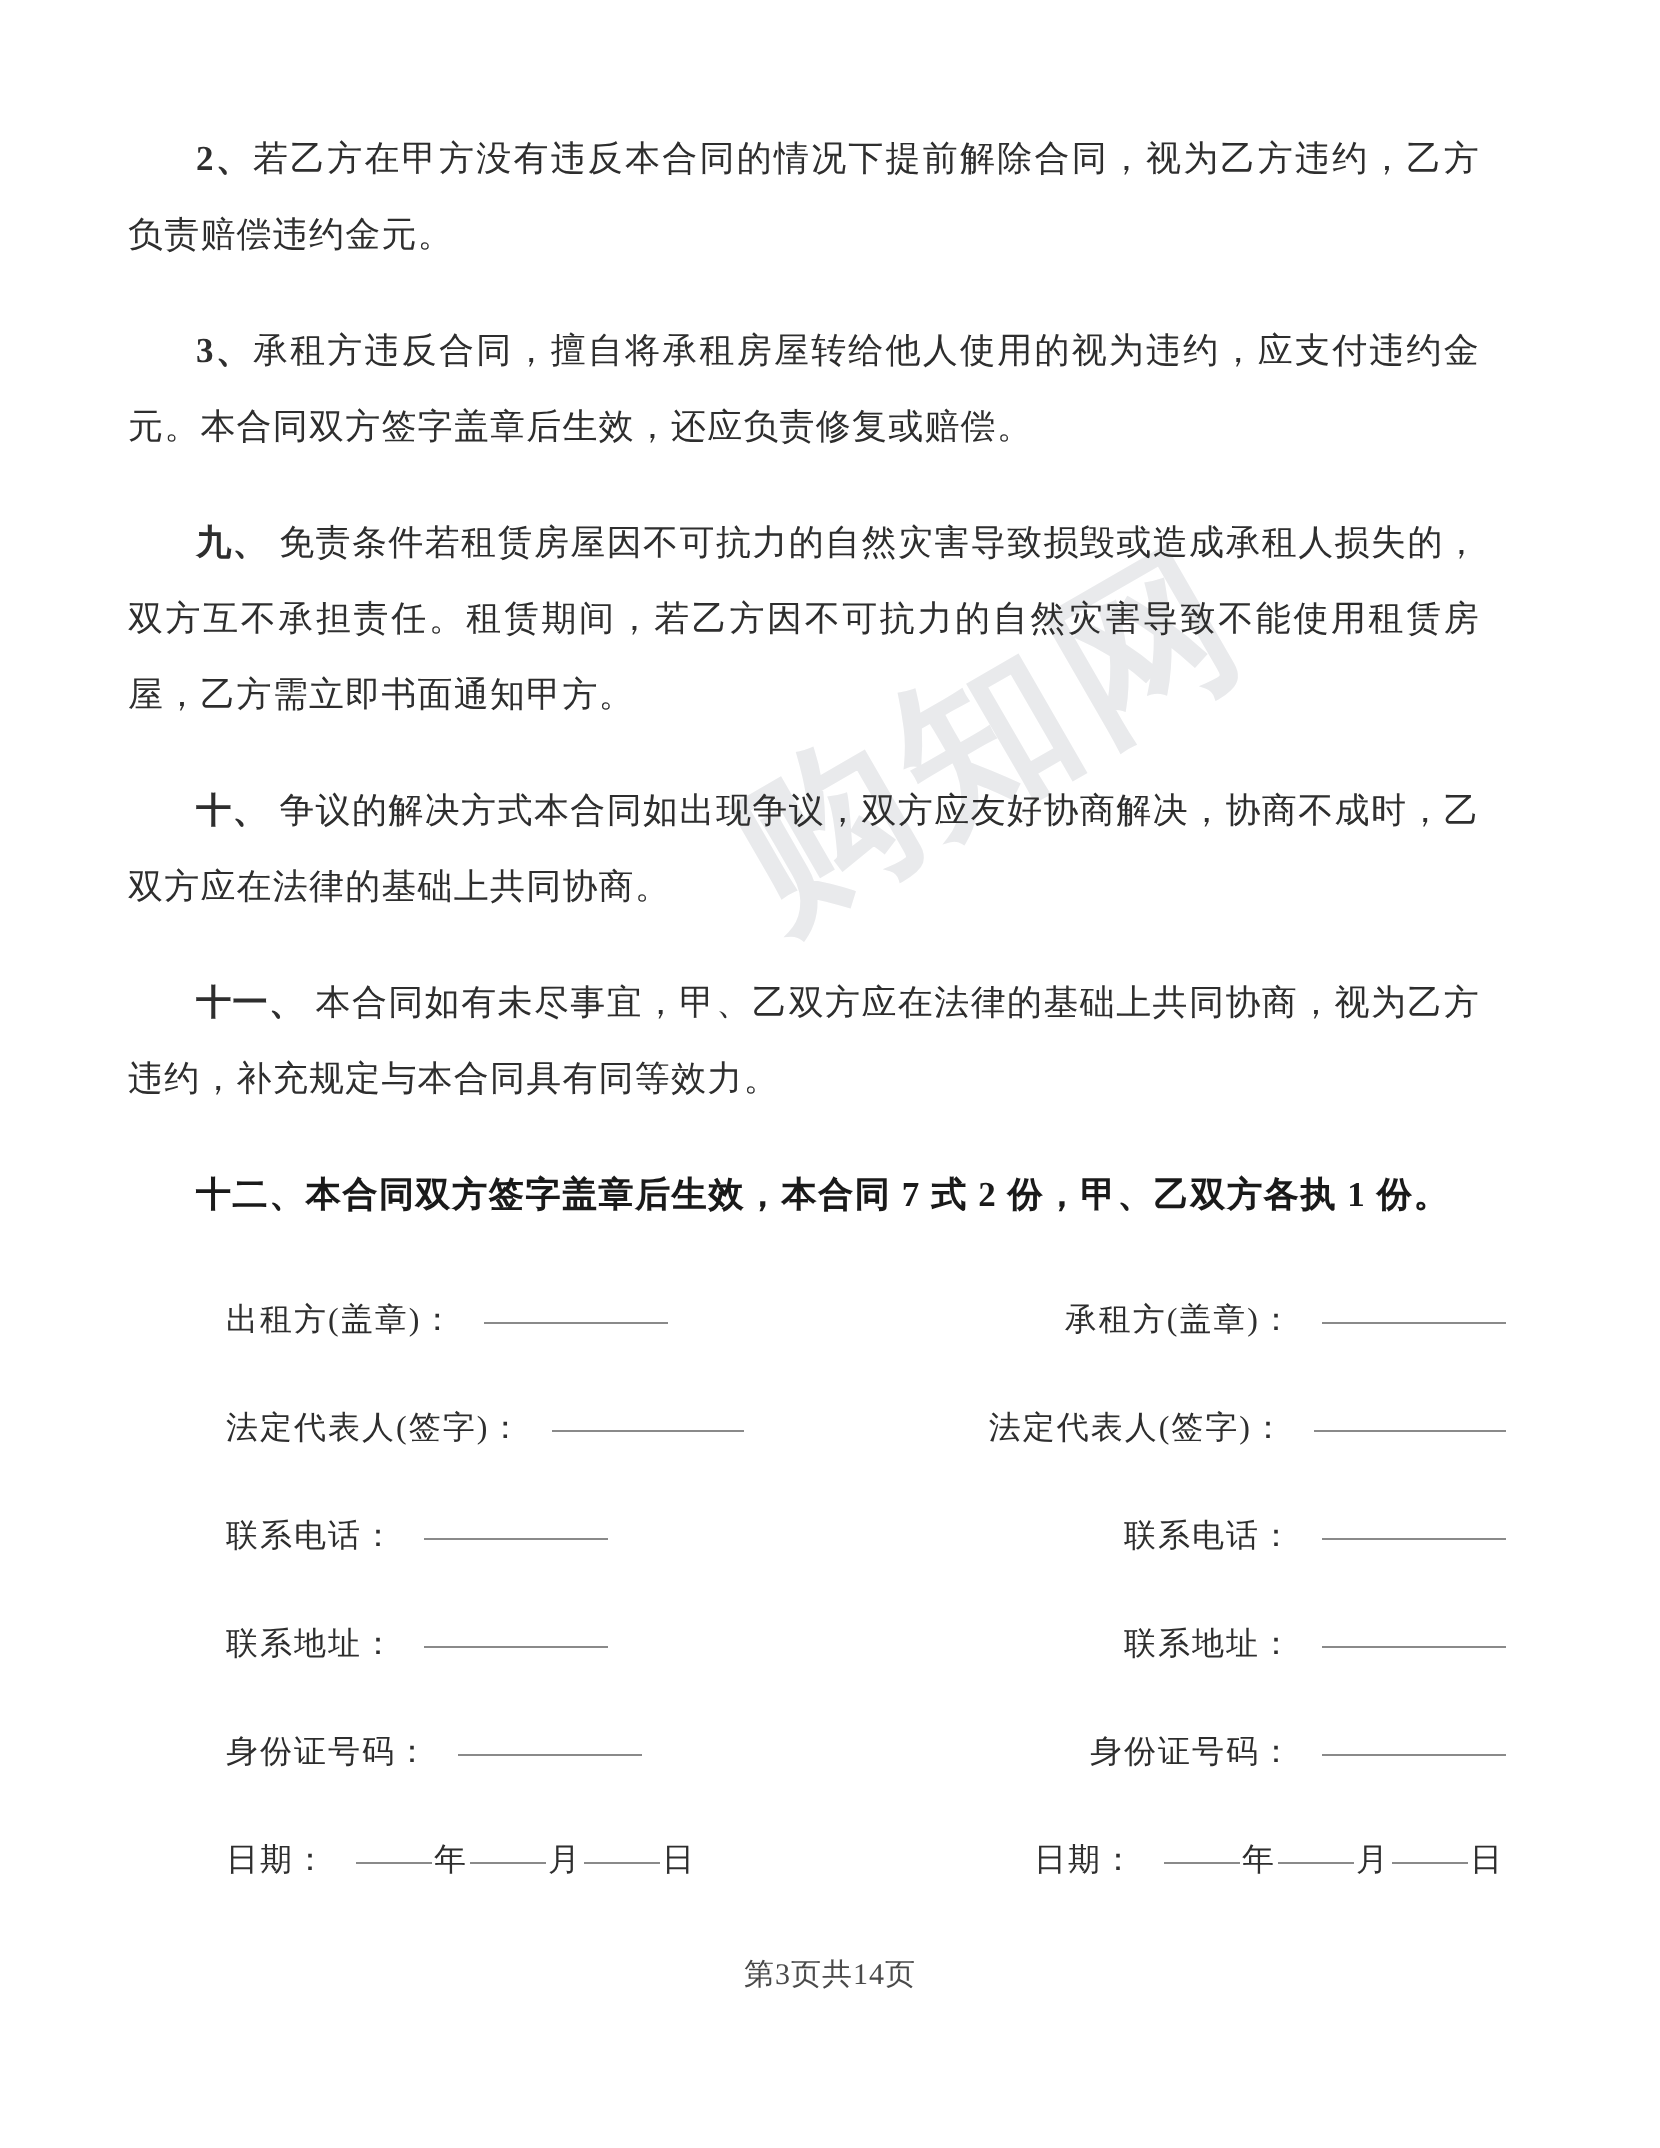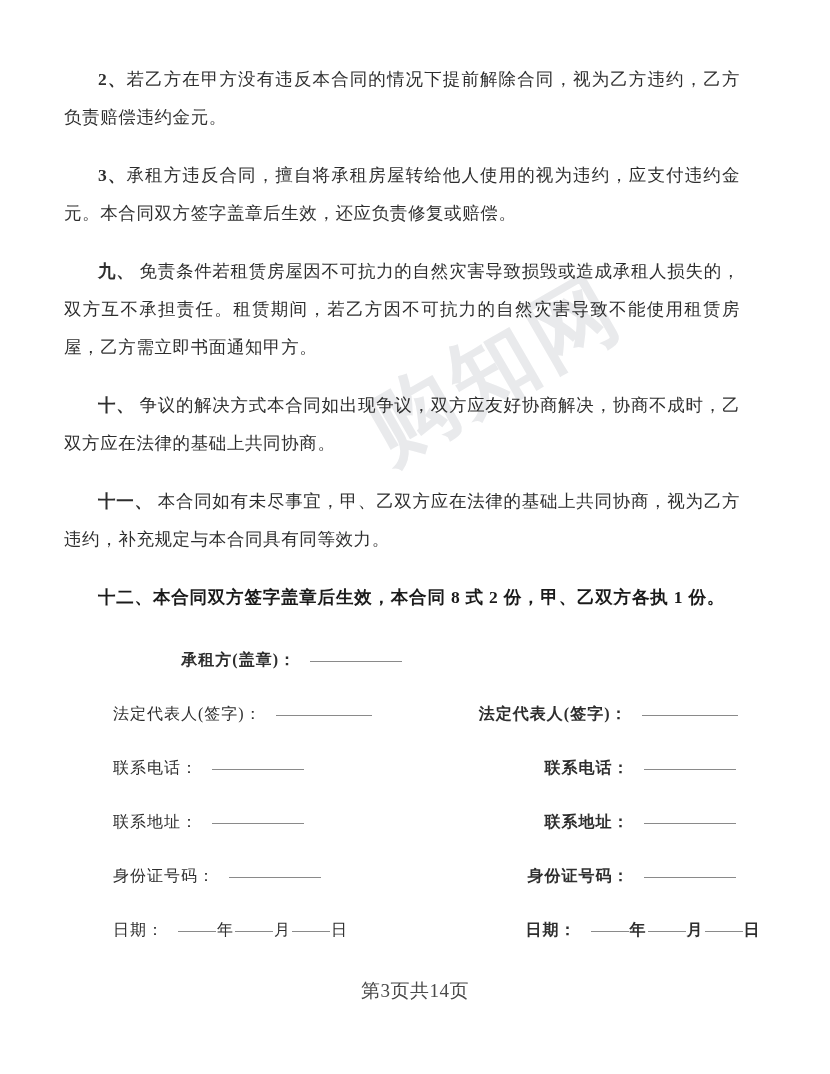--- a/index.html
+++ b/index.html
@@ -90,21 +90,21 @@
   .sign-col {
     width: 50%;
     display: flex;
     align-items: baseline;
     font-size: 16px;
     letter-spacing: 1px;
     color: #2e2e2e;
     white-space: nowrap;
   }
   .sign-col.left  { padding-left: 36px; justify-content: flex-start; }
-  .sign-col.right { padding-left: 18px; justify-content: center; font-weight: bold; }
+  .sign-col.right { padding-left: 18px; justify-content: flex-end; }
   .sign-col.right .lbl-wrap {
     display: inline-block;
     width: 170px;
     text-align: right;
   }
   .sign-col.left .lbl-wrap {
     display: inline-block;
     text-align: left;
   }
   .blank-line {
@@ -134,21 +134,21 @@
   .dl.first { margin-left: 14px; }
   .dunit { padding: 0 1px; }
 
   
   #footer {
     position: absolute;
     left: 0;
     top: 978px;
     width: 830px;
     text-align: center;
-    font-size: 19px;
+    font-size: 15px;
     color: #4a4a4a;
     letter-spacing: 0.5px;
     z-index: 2;
   }
 </style>
 </head>
 <body>
 
 <div id="page">
 
@@ -161,27 +161,31 @@
     <p class="para"><span class="indent"></span><span class="num-bold">2、</span><span>若乙方在甲方没有违反本合同的情况下提前解除合同，视为乙方违约，乙方负责赔偿违约金元。</span></p>
 
     <p class="para"><span class="indent"></span><span class="num-bold">3、</span><span>承租方违反合同，擅自将承租房屋转给他人使用的视为违约，应支付违约金元。本合同双方签字盖章后生效，还应负责修复或赔偿。</span></p>
 
     <p class="para"><span class="indent"></span><span class="num-bold">九、</span><span> 免责条件若租赁房屋因不可抗力的自然灾害导致损毁或造成承租人损失的，双方互不承担责任。租赁期间，若乙方因不可抗力的自然灾害导致不能使用租赁房屋，乙方需立即书面通知甲方。</span></p>
 
     <p class="para"><span class="indent"></span><span class="num-bold">十、</span><span> 争议的解决方式本合同如出现争议，双方应友好协商解决，协商不成时，乙双方应在法律的基础上共同协商。</span></p>
 
     <p class="para"><span class="indent"></span><span class="num-bold">十一、</span><span> 本合同如有未尽事宜，甲、乙双方应在法律的基础上共同协商，视为乙方违约，补充规定与本合同具有同等效力。</span></p>
 
-    <p class="para bold-para"><span class="indent"></span><span>十二、</span><span>本合同双方签字盖章后生效，本合同 8 式 2 份，甲、乙双方各执 1 份。</span></p>
+    <p class="para bold-para"><span class="indent"></span><span>十二、</span><span>本合同双方签字盖章后生效，本合同 7 式 2 份，甲、乙双方各执 1 份。</span></p>
 
   </div>
 
   <div id="sign-block">
 
     <div class="sign-row">
+      <div class="sign-col left">
+        <span class="lbl-wrap">出租方(盖章)：</span>
+          <span class="blank-line bl-w-stamp"></span>
+      </div>
       <div class="sign-col right">
         <span class="lbl-wrap">承租方(盖章)：</span>
           <span class="blank-line bl-w-stamp"></span>
       </div>
     </div>
 
     <div class="sign-row">
       <div class="sign-col left">
         <span class="lbl-wrap">法定代表人(签字)：</span>
           <span class="blank-line bl-w-sign"></span>

